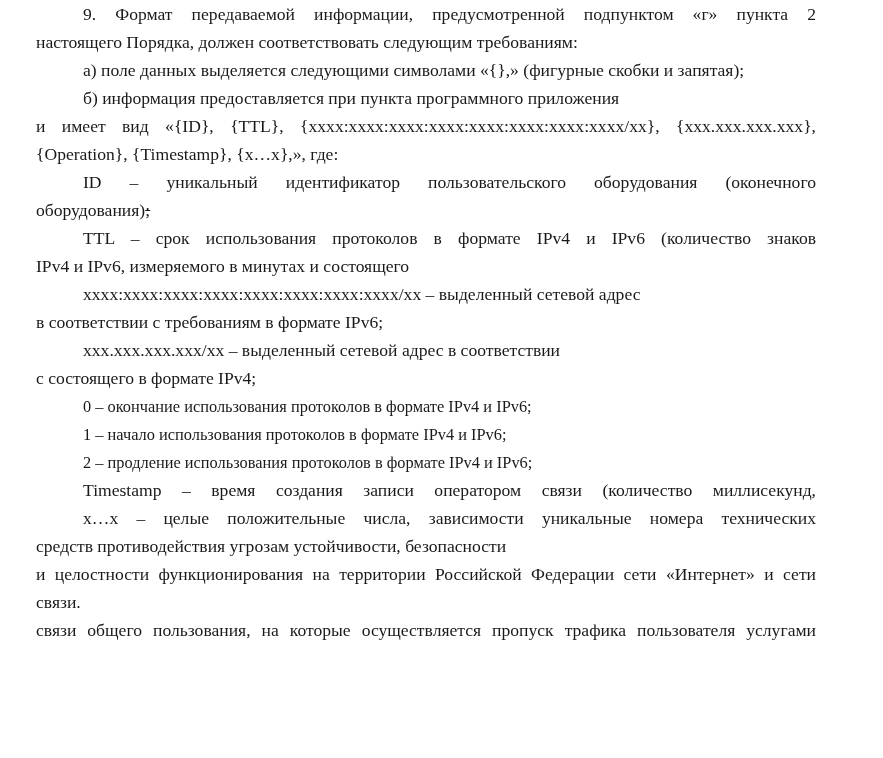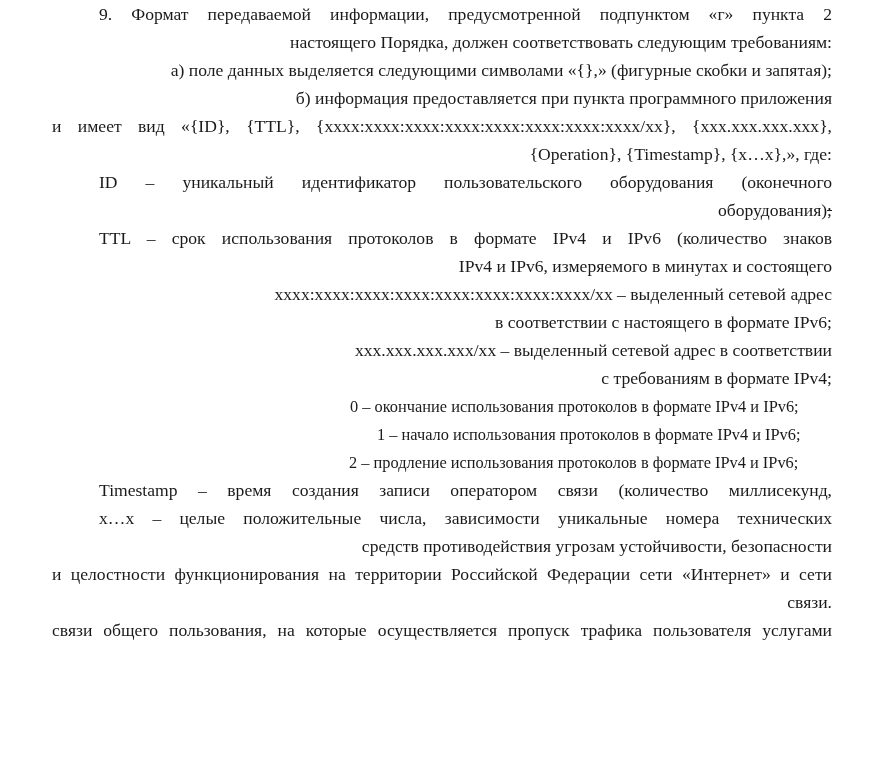--- a/index.html
+++ b/index.html
@@ -8,33 +8,32 @@
     background: #ffffff;
   }
   body {
     width: 883px;
     height: 758px;
     overflow: hidden;
     position: relative;
   }
   .page {
     position: absolute;
-    left: 52px;
+    left: 36px;
     top: 0px;
     width: 780px;
     color: #1a1a1a;
     font-family: "Liberation Serif", serif;
     font-size: 17.6px;
     line-height: 28px;
   }
   .line {
     height: 28px;
     white-space: nowrap;
     overflow: visible;
-    text-align: right;
   }
   .j {
     text-align: justify;
     text-align-last: justify;
     white-space: normal;
   }
   .ind { padding-left: 47px; }
   .strike { text-decoration: line-through; }
   .cond {
     display: inline-block;
@@ -56,24 +55,24 @@
   <div class="line j">и имеет вид «{ID}, {TTL}, {xxxx:xxxx:xxxx:xxxx:xxxx:xxxx:xxxx:xxxx/xx}, {xxx.xxx.xxx.xxx},</div>
   <div class="line">{Operation}, {Timestamp}, {x…x},», где:</div>
 
   <div class="line j ind">ID – уникальный идентификатор пользовательского оборудования (оконечного</div>
   <div class="line"><span>оборудования)</span><span class="strike">;</span></div>
 
   <div class="line j ind">TTL – срок использования протоколов в формате IPv4 и IPv6 (количество знаков</div>
   <div class="line">IPv4 и IPv6, измеряемого в минутах и состоящего</div>
 
   <div class="line ind">xxxx:xxxx:xxxx:xxxx:xxxx:xxxx:xxxx:xxxx/xx – выделенный сетевой адрес</div>
-  <div class="line">в соответствии с настоящего в формате  IPv6;</div>
+  <div class="line">в соответствии с требованиям в формате  IPv6;</div>
 
   <div class="line ind">xxx.xxx.xxx.xxx/xx – выделенный сетевой адрес в соответствии</div>
-  <div class="line">с требованиям в формате IPv4;</div>
+  <div class="line">с состоящего в формате IPv4;</div>
 
   <div class="line ind"><span class="cond">0 – окончание использования протоколов в формате IPv4 и IPv6;</span></div>
   <div class="line ind"><span class="cond">1 – начало использования протоколов в формате IPv4 и IPv6;</span></div>
   <div class="line ind"><span class="cond">2 – продление использования протоколов в формате IPv4 и IPv6;</span></div>
 
   <div class="line j ind">Timestamp – время создания записи оператором связи (количество миллисекунд,</div>
 
   <div class="line j ind">x…x – целые положительные числа, зависимости уникальные номера технических</div>
   <div class="line">средств противодействия угрозам устойчивости, безопасности</div>
   <div class="line j">и целостности функционирования на территории Российской Федерации сети «Интернет» и сети</div>

